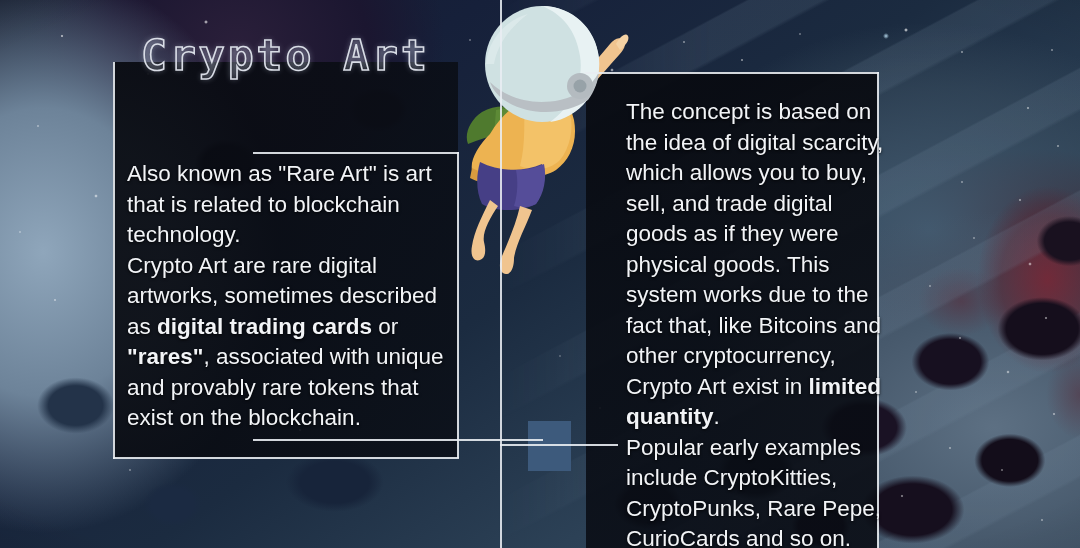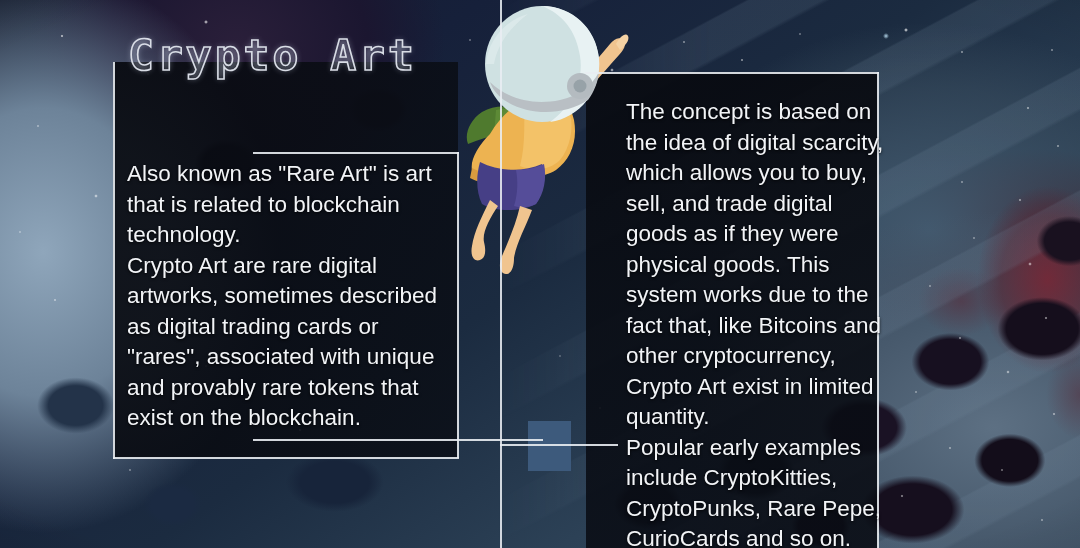--- a/index.html
+++ b/index.html
@@ -140,42 +140,42 @@
     left:113px; top:62px; width:345px; height:396px;
     background:linear-gradient(100deg, rgba(8,10,16,0.93) 0%, rgba(10,13,20,0.9) 55%, rgba(10,14,22,0.86) 100%);
   }
   .panel-right {
     left:586px; top:72px; width:292px; height:476px;
     background:linear-gradient(190deg, rgba(8,10,16,0.93) 0%, rgba(9,12,19,0.9) 50%, rgba(9,12,20,0.88) 100%);
   }
 
   
   #title {
-    position:absolute; left:128px; top:30px;
+    position:absolute; left:141px; top:30px;
     font-family:"DejaVu Sans Mono", monospace;
     font-size:43px; font-weight:700; letter-spacing:3px;
     color:transparent;
     -webkit-text-stroke:1.6px #d9dde6;
     text-shadow:0 0 6px rgba(190,200,220,.45);
     white-space:nowrap;
   }
 
   
   .body-text {
     position:absolute;
     color:#f2f4f7;
     font-size:22.5px;
     line-height:30.5px;
     font-weight:400;
     text-shadow:0 1px 3px rgba(0,0,0,.85);
     white-space:pre-wrap;
   }
   #left-text  { left:127px; top:159px; width:322px; }
   #right-text { left:626px; top:97px;  width:262px; }
-  .body-text b { font-weight:400; }
+  .body-text b { font-weight:700; }
 
   
   #blue-square {
     position:absolute; left:528px; top:421px;
     width:43px; height:50px;
     background:#3d5a7c;
   }
 
   
   .z1{z-index:1}.z2{z-index:2}.z3{z-index:3}.z4{z-index:4}.z5{z-index:5}.z6{z-index:6}

